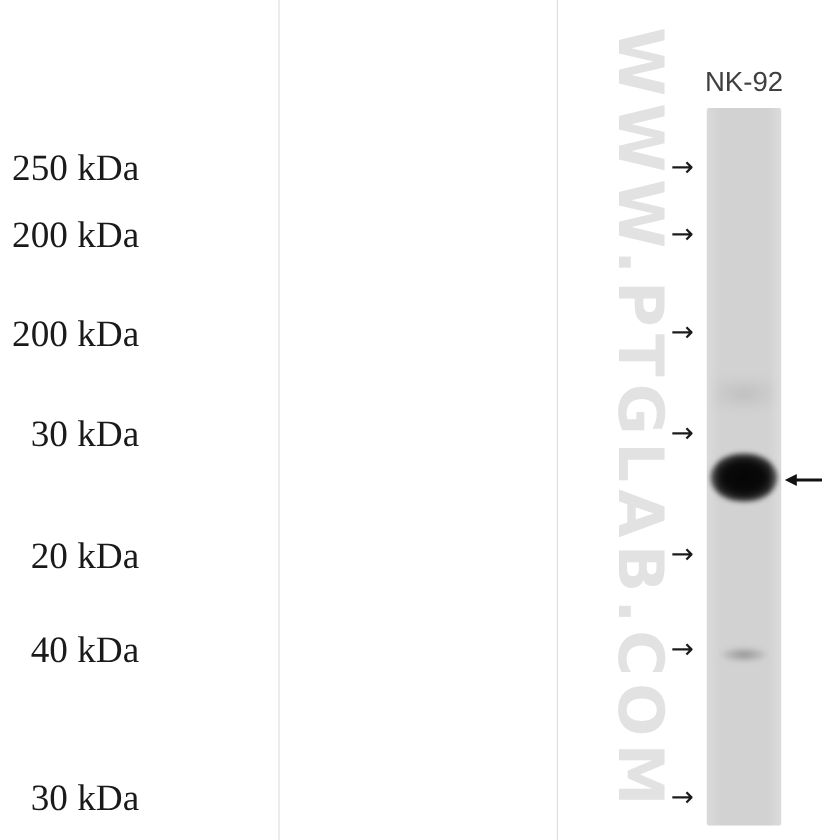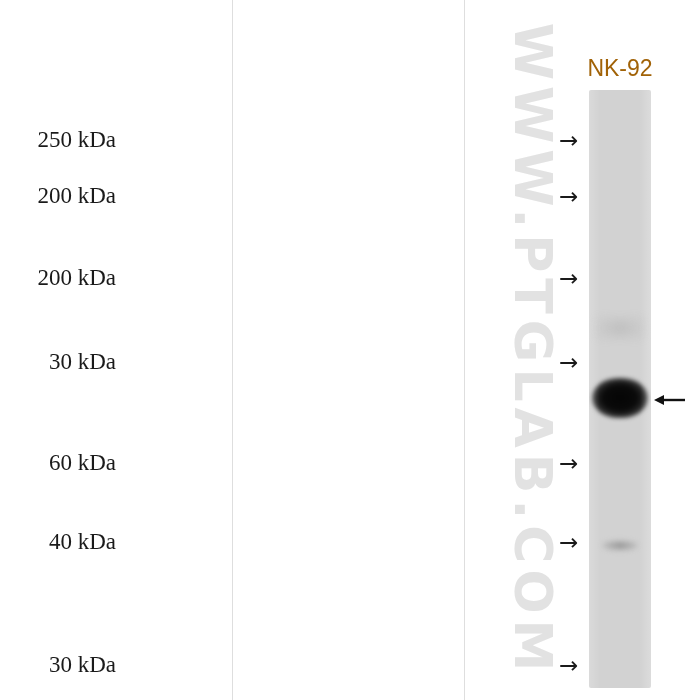--- a/index.html
+++ b/index.html
@@ -113,21 +113,21 @@
         rgba(190,190,190,0.0) 100%);
     filter: blur(2.4px);
   }
 
   
   .ladder-label {
     position: absolute;
     right: 348px;                
     transform: translateY(-50%);
     font-family: "Liberation Serif", serif;
-    font-size: 23px;
+    font-size: 31px;
     color: #1a1a1a;
     white-space: nowrap;
     text-align: center;
   }
   .ladder-arrow {
     position: absolute;
     transform: translateY(-50%);
     left: 326px;
     font-family: "DejaVu Sans", sans-serif;
     font-size: 23px;
@@ -136,21 +136,21 @@
   }
 
   
   #sample-label {
     position: absolute;
     left: 387px;
     top: 68px;
     transform: translate(-50%, -50%);
     font-family: "Liberation Sans", sans-serif;
     font-size: 23px;
-    color: #a16207;
+    color: #404040;
     white-space: nowrap;
   }
 
   
   #band-indicator {
     position: absolute;
     left: 421px;
     top: 400px;
     transform: translateY(-50%);
     width: 32px;
@@ -168,21 +168,21 @@
 
     <div id="ladder-layer">
         <div class="ladder-label" style="top: 140px;">250 kDa</div>
         <div class="ladder-arrow" style="top: 140px;">→</div>
         <div class="ladder-label" style="top: 196px;">200 kDa</div>
         <div class="ladder-arrow" style="top: 196px;">→</div>
         <div class="ladder-label" style="top: 278px;">200 kDa</div>
         <div class="ladder-arrow" style="top: 278px;">→</div>
         <div class="ladder-label" style="top: 362px;">30 kDa</div>
         <div class="ladder-arrow" style="top: 362px;">→</div>
-        <div class="ladder-label" style="top: 463px;">60 kDa</div>
+        <div class="ladder-label" style="top: 463px;">20 kDa</div>
         <div class="ladder-arrow" style="top: 463px;">→</div>
         <div class="ladder-label" style="top: 542px; margin-left: 11px;">40 kDa</div>
         <div class="ladder-arrow" style="top: 542px;">→</div>
         <div class="ladder-label" style="top: 665px;">30 kDa</div>
         <div class="ladder-arrow" style="top: 665px;">→</div>
       </div>
 
     <div id="sample-label">NK-92</div>
 
     <div id="lane-wrap">

